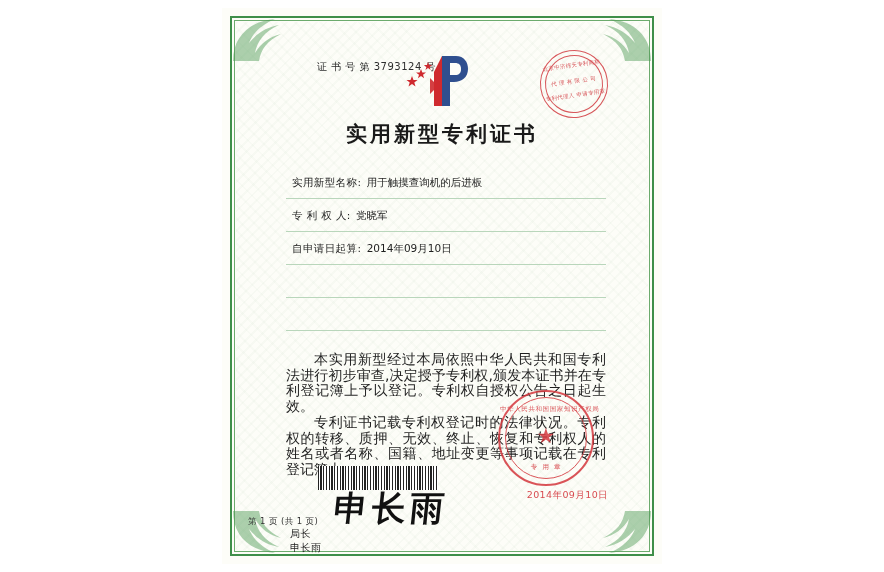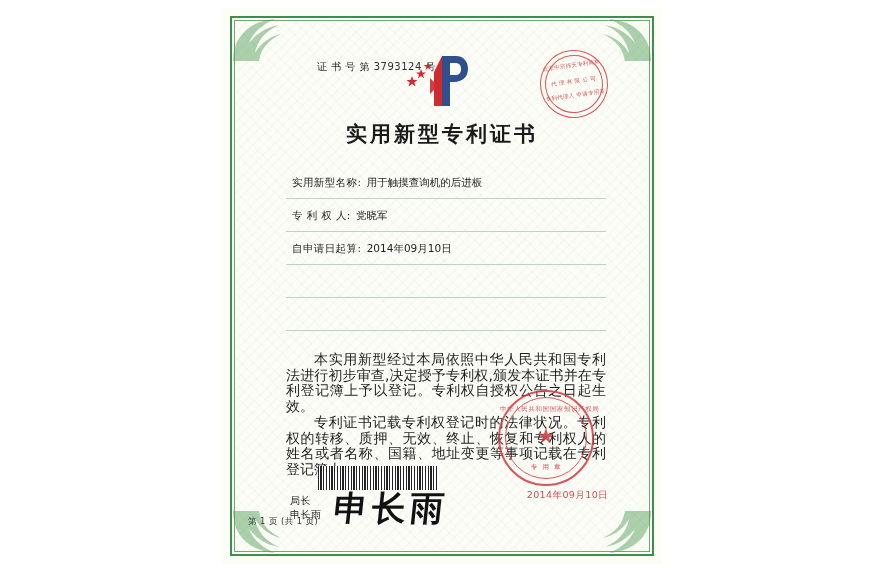--- a/index.html
+++ b/index.html
@@ -200,21 +200,21 @@
     height: 24px;
     background: repeating-linear-gradient(
       to right,
       #222 0 1px, #fff 1px 2px, #222 2px 4px, #fff 4px 5px,
       #222 5px 6px, #fff 6px 8px, #222 8px 9px, #fff 9px 11px);
   }
 
   .sign-block {
     position: absolute;
     left: 42px;
-    top: 460px;
+    top: 493px;
     font-size: 10px;
     line-height: 14px;
     color: #1b1b1b;
     letter-spacing: .5px;
   }
   .signature {
     position: absolute;
     left: 86px;
     top: 452px;
     font-family: "DejaVu Serif", serif;

